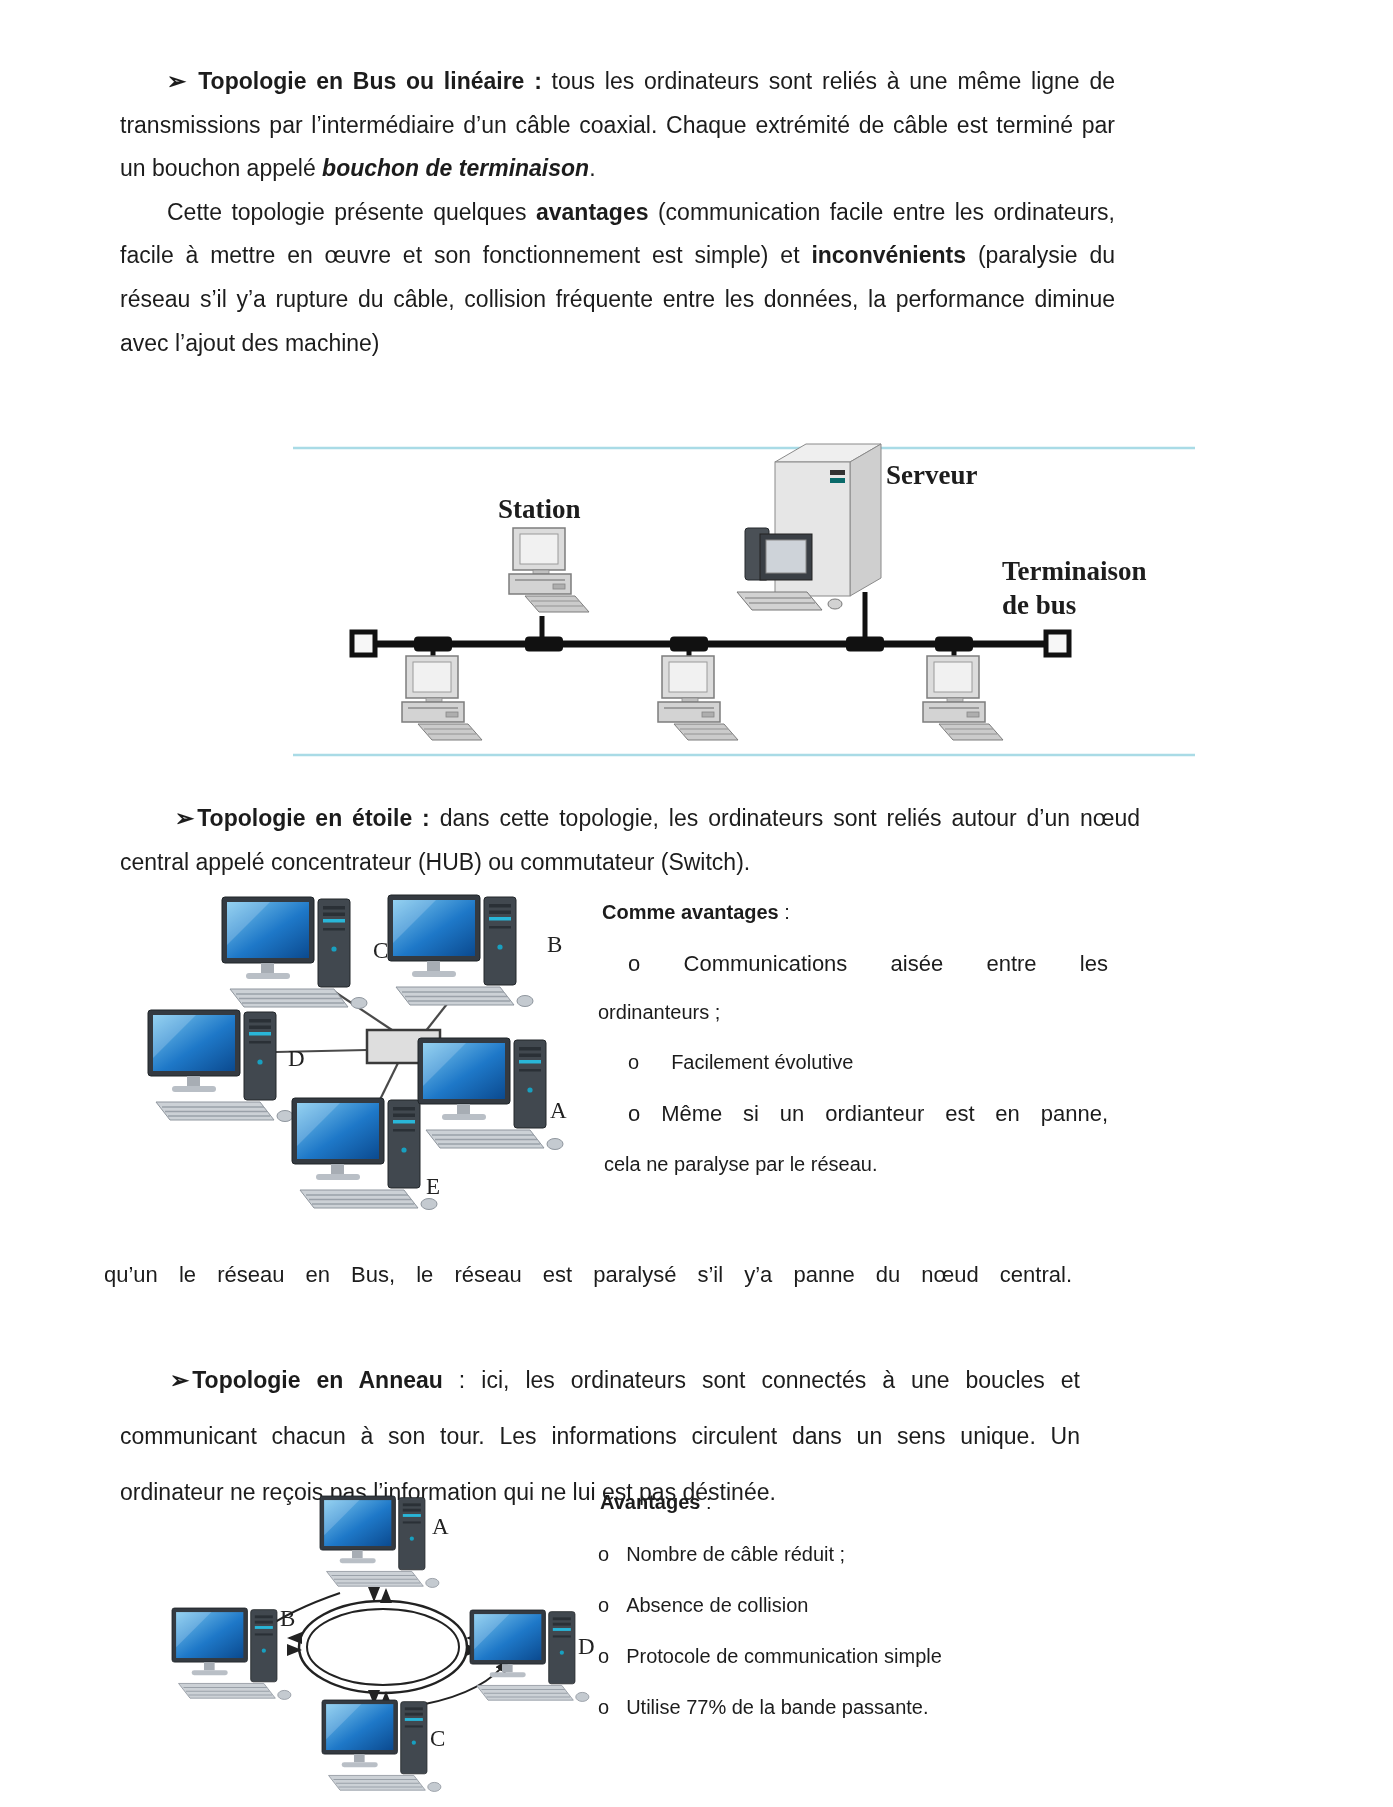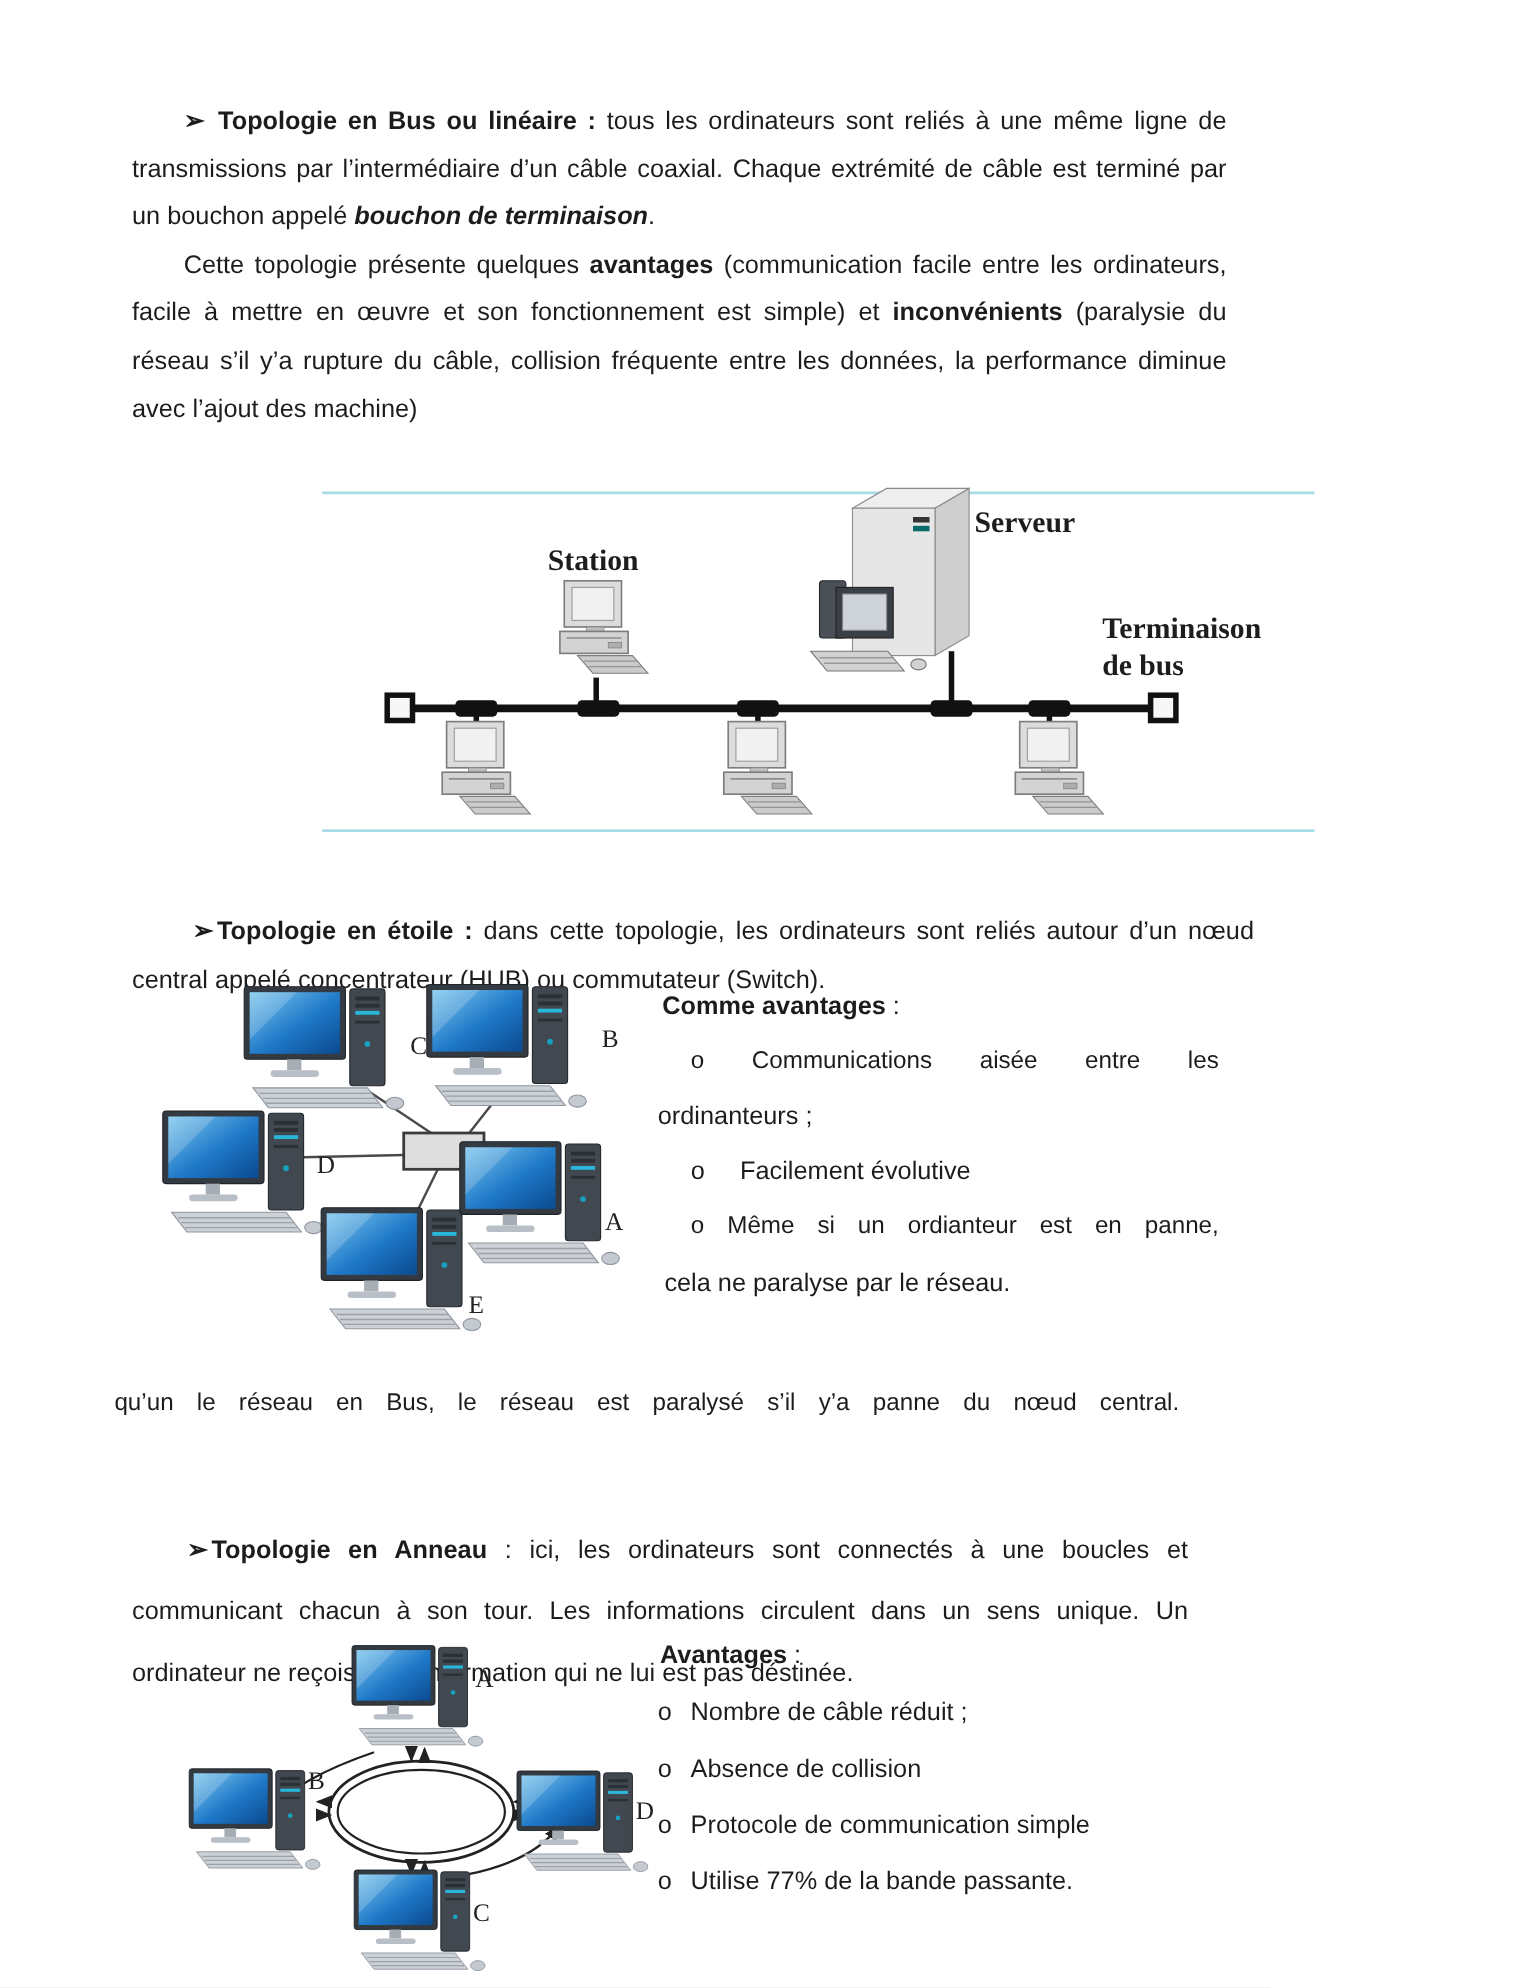--- a/index.html
+++ b/index.html
@@ -1,30 +1,30 @@
 <!DOCTYPE html>
 <html><head>
 <meta charset="utf-8">
 <style>
   html,body{margin:0;padding:0;background:#e8e8e8;}
   .page{position:relative;width:1393px;height:1807px;background:#ffffff;overflow:hidden;
         font-family:"Liberation Sans",sans-serif;color:#1c1c1c;}
-  .para{position:absolute;text-align:justify;font-size:23px;line-height:43.6px;margin-top:28px;}
+  .para{position:absolute;text-align:justify;font-size:23px;line-height:43.6px;}
   #para-bus{left:120px;top:60px;width:995px;}
   #para-bus p{margin:0;text-indent:47px;}
   #para-etoile{left:120px;top:796px;width:1020px;line-height:44px;}
   #para-etoile p{margin:0;text-indent:55px;}
   #para-anneau{left:120px;top:1352px;width:960px;line-height:56px;}
   #para-anneau p{margin:0;text-indent:50px;}
   b{font-weight:700;}
   .bi{font-weight:700;font-style:italic;}
   .bullet-glyph{font-weight:600;}
   .gap1{margin-right:12px;}
   .gap0{margin-right:3px;}
-  .sline{position:absolute;font-size:23px;white-space:nowrap;}
+  .sline{position:absolute;font-size:20px;white-space:nowrap;}
   .sjust{position:absolute;font-size:22px;text-align:justify;text-align-last:justify;}
   .mkgap{margin-right:32px;}
   .rb .mk{margin-right:17px;}
   .figsvg{position:absolute;}
   .serif-label{font-family:"Liberation Serif",serif;font-size:27px;font-weight:600;fill:#1d1d1d;}
   .letter{font-family:"Liberation Serif",serif;font-size:23px;fill:#222;}
 </style>
 </head>
 <body>
 

